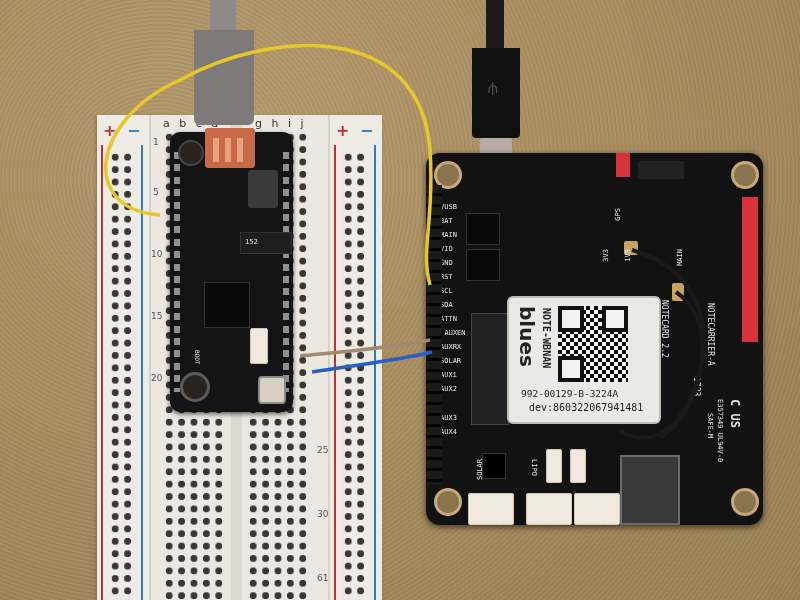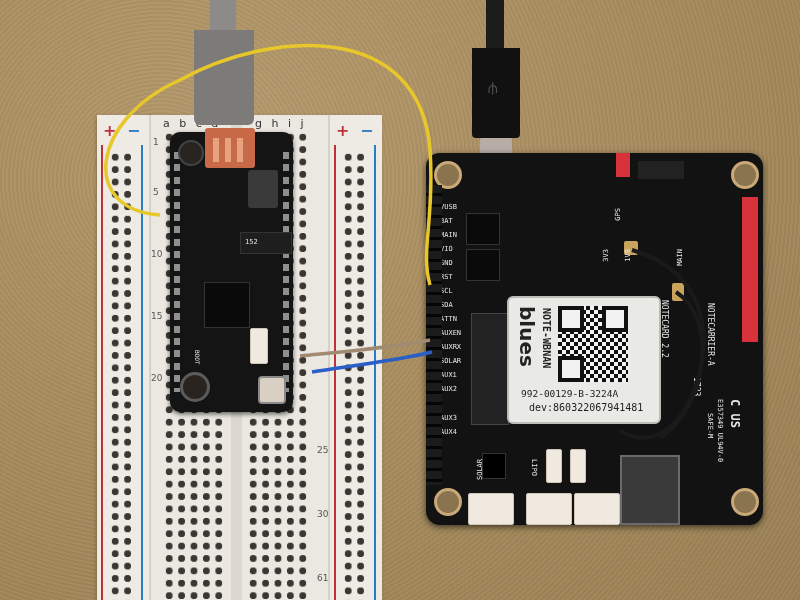--- a/index.html
+++ b/index.html
@@ -144,21 +144,21 @@
   <div class="abs" style="left:14px;top:50px;width:30px;">
     <div class="silk" style="height:14px;">VUSB</div>
     <div class="silk" style="height:14px;">BAT</div>
     <div class="silk" style="height:14px;">MAIN</div>
     <div class="silk" style="height:14px;">VIO</div>
     <div class="silk" style="height:14px;">GND</div>
     <div class="silk" style="height:14px;">RST</div>
     <div class="silk" style="height:14px;">SCL</div>
     <div class="silk" style="height:14px;">SDA</div>
     <div class="silk" style="height:14px;">ATTN</div>
-    <div class="silk" style="height:14px;">AUXEN</div>
+    <div class="silk" style="height:14px;text-align:center;">AUXEN</div>
     <div class="silk" style="height:14px;">AUXRX</div>
     <div class="silk" style="height:14px;">SOLAR</div>
     <div class="silk" style="height:14px;font-family:Liberation Mono, monospace;">AUX1</div>
     <div class="silk" style="height:14px;">AUX2</div>
     <div class="silk" style="height:14px;margin-top:15px;">AUX3</div>
     <div class="silk" style="height:14px;">AUX4</div>
   </div>
 </div>
 <div class="abs header"></div>
 <div class="abs sim"></div>

